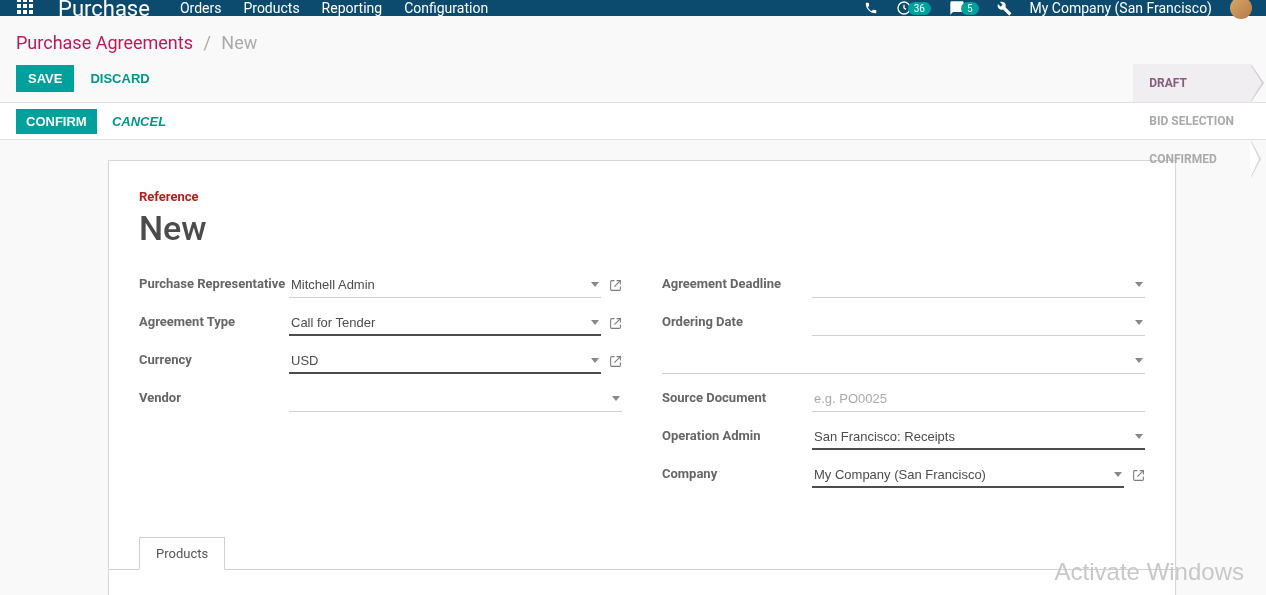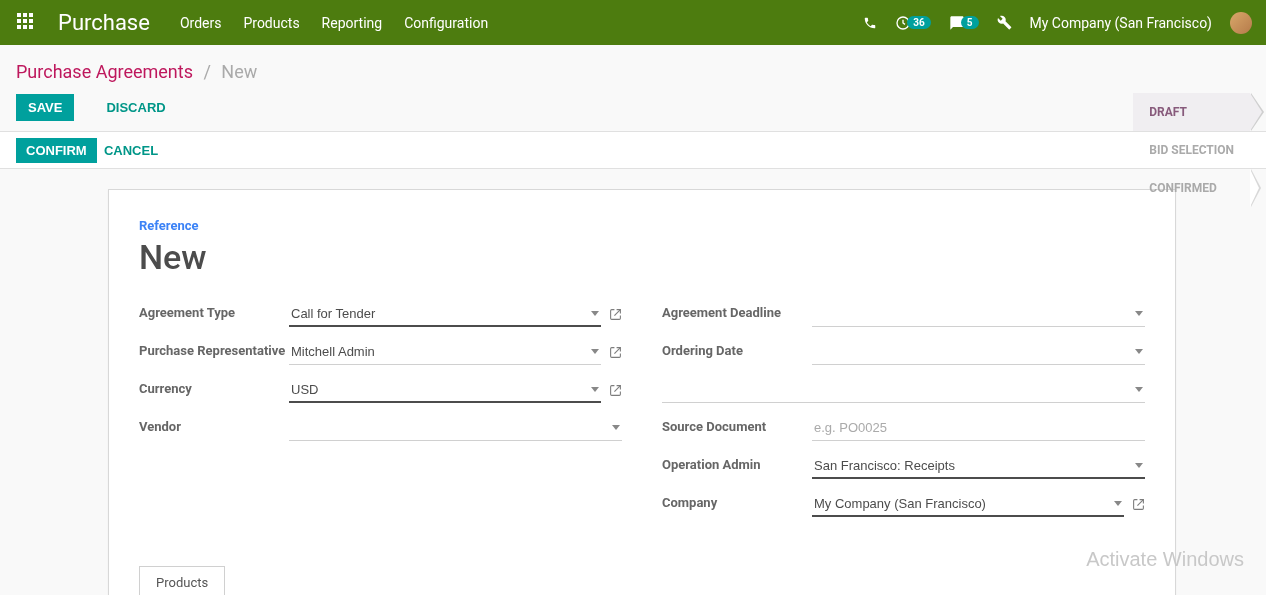--- a/index.html
+++ b/index.html
@@ -1,65 +1,65 @@
 <!DOCTYPE html>
 <html><head>
 <meta charset="utf-8">
 <style>
   * { box-sizing: border-box; margin:0; padding:0; }
   body { font-family: -apple-system, BlinkMacSystemFont, "Segoe UI", Roboto, Arial, sans-serif; font-size: 13px; color: #4c4c4c; background: #f9f9f9; width:1266px; }
-  .topbar { background: #4d7c0f; color: #fff; height: 45px; display:flex; align-items:center; padding:0 8px; }
+  .topbar { background: #0c4a6e; color: #fff; height: 16px; display:flex; align-items:center; padding:0 8px; }
   .apps-icon { width:22px; height:22px; margin:0 8px 0 8px; display:inline-block; }
   .apps-icon span { display:inline-block; width:4px; height:4px; background:#fff; margin:1px; float:left; }
   .brand { font-size: 22px; font-weight:400; margin:0 30px 0 12px; }
   .navtabs { display:flex; gap:22px; }
   .navtabs a { color:#fff; font-size:14px; }
   .topright { margin-left:auto; display:flex; align-items:center; gap:18px; padding-right:6px; }
-  .badge { background:#00a09d; color:#fff; font-size:10px; font-weight:bold; border-radius:9px; padding:1px 6px; margin-left:-4px; vertical-align:top; }
+  .badge { background:#00a09d; color:#fff; font-size:10px; font-weight:normal; border-radius:9px; padding:1px 6px; margin-left:-4px; vertical-align:top; }
   .iconwrap { display:flex; align-items:center; color:#fff; }
   .avatar { width:22px; height:22px; border-radius:50%; background:linear-gradient(135deg,#d9a86a,#b57a4a); }
   .company { font-size:14px; }
   .breadcrumb { padding: 16px 16px 2px 16px; font-size: 18px; }
   .breadcrumb a { color:#be185d; font-size:18px; text-decoration:none; }
   .breadcrumb .sep { color:#aaa; margin:0 6px; }
   .breadcrumb .current { color:#aaa; }
-  .action-row { padding: 10px 16px 10px 16px; display:flex; gap:32px; align-items:center; }
+  .action-row { padding: 10px 16px 10px 16px; display:flex; gap:16px; align-items:center; }
   .btn-primary { background:#00a09d; color:#fff; border:none; padding:6px 12px; font-weight:bold; font-size:13px; cursor:pointer; }
   .link-btn { color:#009688; font-weight:bold; font-size:13px; background:none; border:none; cursor:pointer; }
   .statusbar-row { display:flex; align-items:center; border-top:1px solid #e0e0e0; border-bottom:1px solid #e0e0e0; background:#fff; padding:0 16px; height:38px; }
   .statusbar-left .btn-primary { padding:5px 10px; }
-  .statusbar-left .link-btn { margin-left:4px; }
+  .statusbar-left .link-btn { margin-left:12px;font-style:italic; }
   .statusbar-right { margin-left:auto; display:flex;flex-direction:column; }
   .stage { padding:0 16px; height:38px; line-height:38px; font-size:12px; font-weight:bold; color:#aaa; position:relative; }
   .stage.active { background:#f0eef1; color:#875a7b; }
   .stage.active::after { content:""; position:absolute; right:-12px; top:0; border-left:12px solid #f0eef1; border-top:19px solid transparent; border-bottom:19px solid transparent; }
   .stage.active::before { content:""; position:absolute; right:-14px; top:0; border-left:13px solid #cfcfcf; border-top:19px solid transparent; border-bottom:19px solid transparent; }
   .stage.other::after { content:""; position:absolute; right:-9px; top:0; border-left:9px solid #fff; border-top:19px solid transparent; border-bottom:19px solid transparent; z-index:2;}
   .stage.other::before { content:""; position:absolute; right:-11px; top:0; border-left:10px solid #d8d8d8; border-top:19px solid transparent; border-bottom:19px solid transparent; z-index:1;}
   .sheet { margin:20px 90px 0 108px; background:#fff; border:1px solid #d8d8d8; box-shadow:0 1px 2px rgba(0,0,0,.04); padding:28px 30px 0 30px; }
-  .reflabel { font-weight:bold; color:#3b82f6; font-size:13px; }
+  .reflabel { font-weight:bold; color:#b91c1c; font-size:13px; }
   .bigtitle { font-size: 34px; color:#4c4c4c; margin:4px 0 24px 0; font-weight:500;}
   .form-cols { display:flex; gap:40px; }
   .col { flex:1; }
   .frow { display:flex; align-items:flex-start; margin-bottom:10px; min-height:28px; }
   .flabel { width:150px; font-weight:bold; color:#666; font-size:13px; padding-top:4px; line-height:1.3; }
   .fwidget { flex:1; position:relative; }
   .fieldline { border-bottom:1px solid #d0d0d0; height:26px; display:flex; align-items:center; padding:0 2px; }
   .fieldline.req { border-bottom:2px solid #4c4c4c; }
   .fieldline input { border:none; width:100%; outline:none; font-size:13px; color:#4c4c4c; background:transparent;}
   .fieldline input::placeholder { color:#aaa; font-style:normal; }
   .caret { flex-shrink:0; display:inline-block; width:0; height:0; border-left:4px solid transparent; border-right:4px solid transparent; border-top:5px solid #888; margin-left:4px; }
   .extlink { color:#7c7c7c; font-size:12px; margin-left:8px; display:flex; align-items:center; }
   .extlink svg { width:13px; height:13px; }
   .tabs { margin-top: 36px; }
   .tab { display:inline-block; border:1px solid #d0d0d0; border-bottom:1px solid #fff; padding:8px 16px; font-size:13px; color:#555; position:relative; top:1px; background:#fff; }
   .table { border-top:1px solid #d0d0d0; width:calc(100% + 60px); margin-left:-30px; }
   .thead, .trow { display:flex; padding:0 30px; }
   .thead { font-weight:bold; color:#4c4c4c; font-size:13px; border-bottom:1px solid #e6e6e6; height:34px; align-items:center; }
-  .watermark { position:fixed; right:22px; bottom:24px; color:#c8c8c8; font-size:20px; font-family:"Segoe UI Light","Segoe UI",sans-serif; }
+  .watermark { position:fixed; right:22px; bottom:9px; color:#c8c8c8; font-size:24px; font-family:"Segoe UI Light","Segoe UI",sans-serif; }
   a { cursor:pointer; }
   svg { display:block; }
 </style>
 </head>
 <body>
 
 <div class="topbar">
   <div class="apps-icon">
     <span></span>
       <span></span>
@@ -132,54 +132,54 @@
 
 <div class="sheet">
   <div class="reflabel">Reference</div>
   <div class="bigtitle">New</div>
 
   <div class="form-cols">
 
     <div class="col">
 
       <div class="frow">
+        <div class="flabel">Purchase Representative</div>
+        <div class="fwidget" style="display:flex;align-items:center;">
+          <div class="fieldline" style="flex:1;">
+            <input value="Mitchell Admin" style="">
+            <span class="caret"></span>
+          </div>
+          <span class="extlink">
+            <svg viewBox="0 0 24 24" fill="none" stroke="#7c7c7c" stroke-width="2">
+                <path d="M14 3h7v7"></path>
+                <path d="M10 14L21 3"></path>
+                <path d="M21 14v5a2 2 0 0 1-2 2H5a2 2 0 0 1-2-2V5a2 2 0 0 1 2-2h5"></path>
+              </svg>
+          </span>
+        </div>
+      </div>
+
+      <div class="frow">
         <div class="flabel">Agreement Type</div>
         <div class="fwidget" style="display:flex;align-items:center;">
           <div class="fieldline req" style="flex:1;">
             <input value="Call for Tender" style="">
             <span class="caret"></span>
           </div>
           <span class="extlink">
             <svg viewBox="0 0 24 24" fill="none" stroke="#7c7c7c" stroke-width="2">
                 <path d="M14 3h7v7"></path>
                 <path d="M10 14L21 3"></path>
                 <path d="M21 14v5a2 2 0 0 1-2 2H5a2 2 0 0 1-2-2V5a2 2 0 0 1 2-2h5"></path>
               </svg>
           </span>
         </div>
       </div>
 
       <div class="frow">
-        <div class="flabel">Purchase Representative</div>
-        <div class="fwidget" style="display:flex;align-items:center;">
-          <div class="fieldline" style="flex:1;">
-            <input value="Mitchell Admin" style="">
-            <span class="caret"></span>
-          </div>
-          <span class="extlink">
-            <svg viewBox="0 0 24 24" fill="none" stroke="#7c7c7c" stroke-width="2">
-                <path d="M14 3h7v7"></path>
-                <path d="M10 14L21 3"></path>
-                <path d="M21 14v5a2 2 0 0 1-2 2H5a2 2 0 0 1-2-2V5a2 2 0 0 1 2-2h5"></path>
-              </svg>
-          </span>
-        </div>
-      </div>
-
-      <div class="frow">
         <div class="flabel">Currency</div>
         <div class="fwidget" style="display:flex;align-items:center;">
           <div class="fieldline req" style="flex:1;">
             <input value="USD" style="">
             <span class="caret"></span>
           </div>
           <span class="extlink">
             <svg viewBox="0 0 24 24" fill="none" stroke="#7c7c7c" stroke-width="2">
                 <path d="M14 3h7v7"></path>
                 <path d="M10 14L21 3"></path>

